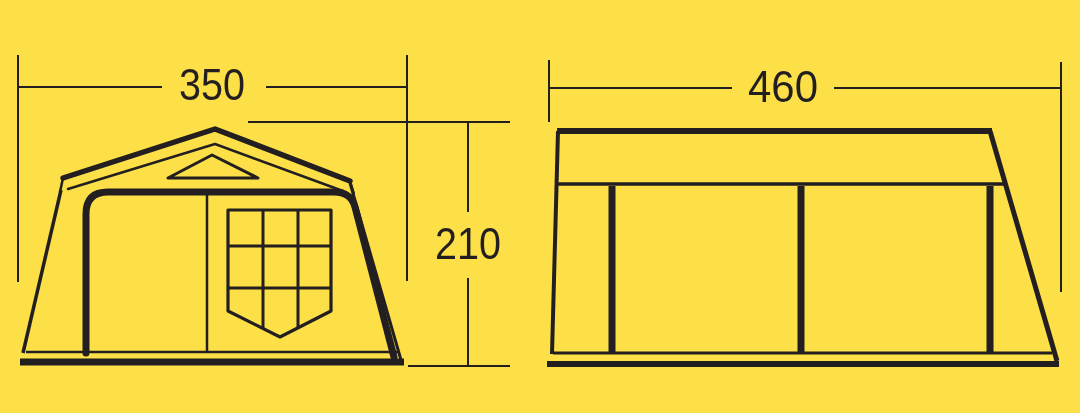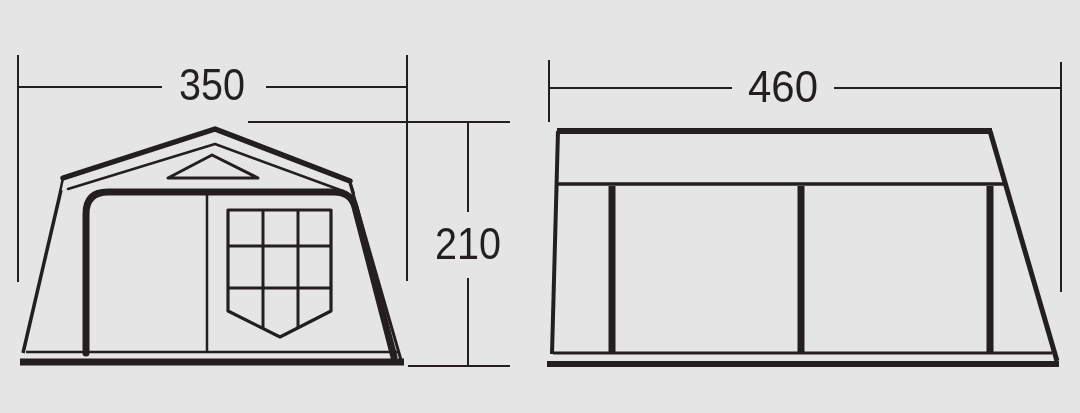--- a/index.html
+++ b/index.html
@@ -4,21 +4,21 @@
 <style>
   html, body {
     margin: 0;
     padding: 0;
     background: #ffffff;
   }
   .canvas {
     position: relative;
     width: 1080px;
     height: 413px;
-    background: #e5e5e5;
+    background: #fde047;
     overflow: hidden;
   }
   svg { display: block; }
   .stroke-el {
     fill: none;
     stroke-linecap: butt;
   }
   .round-join {
     stroke-linejoin: round;
     stroke-linecap: round;

